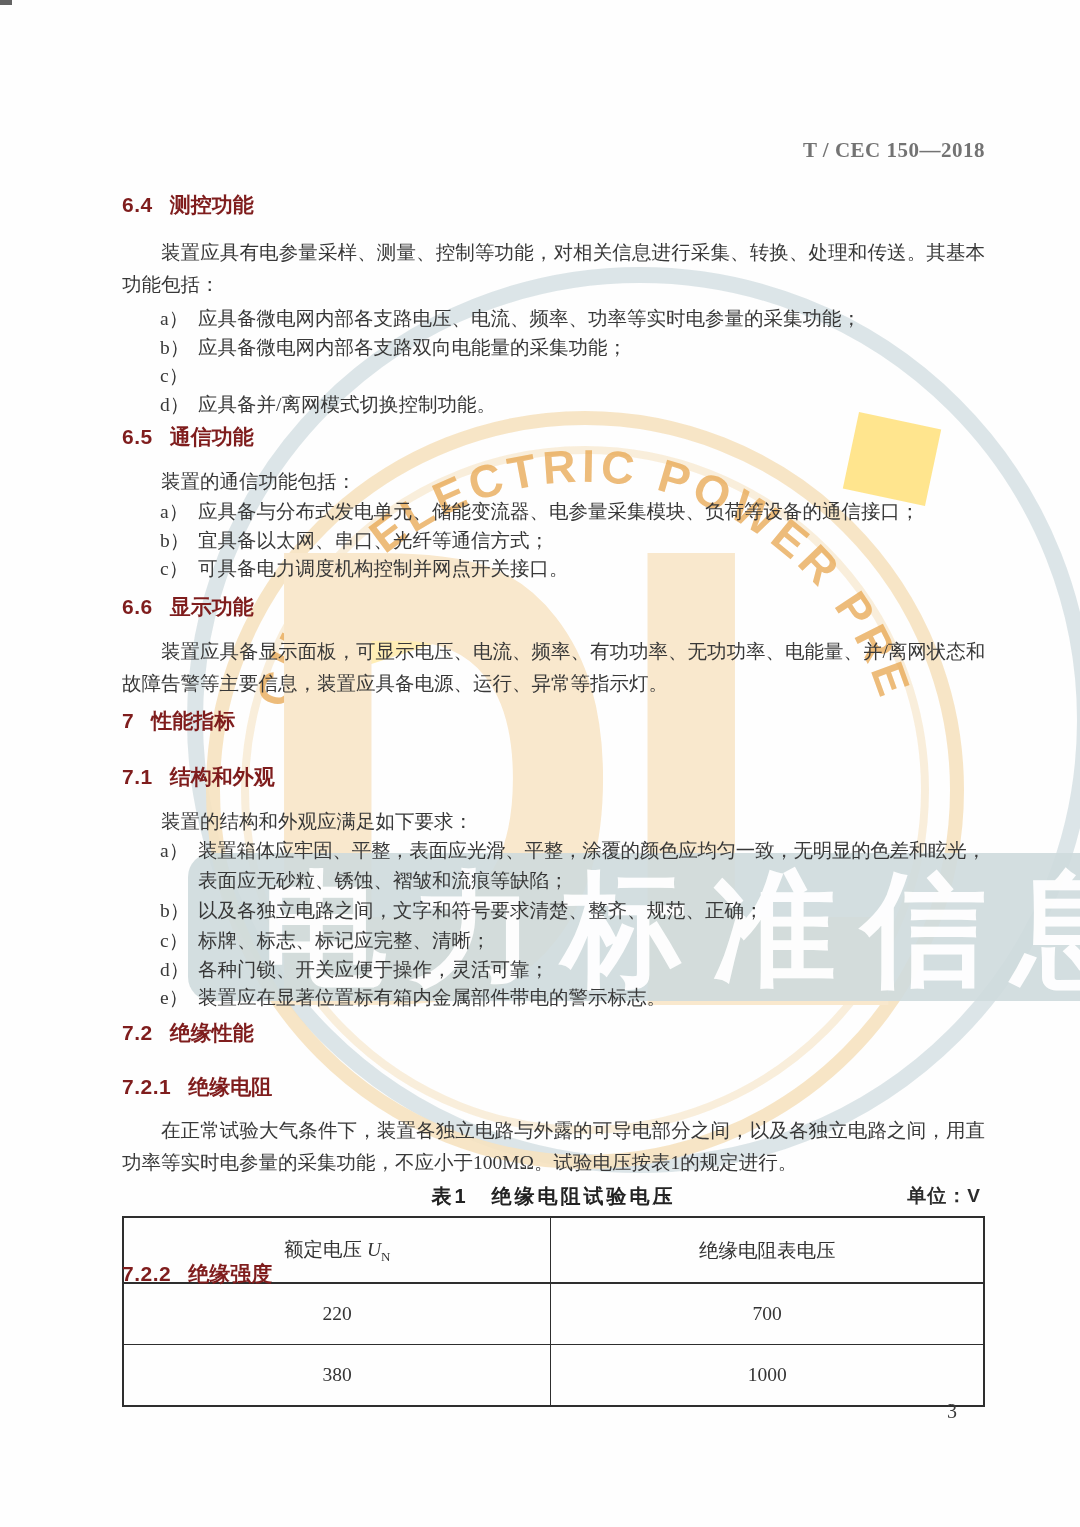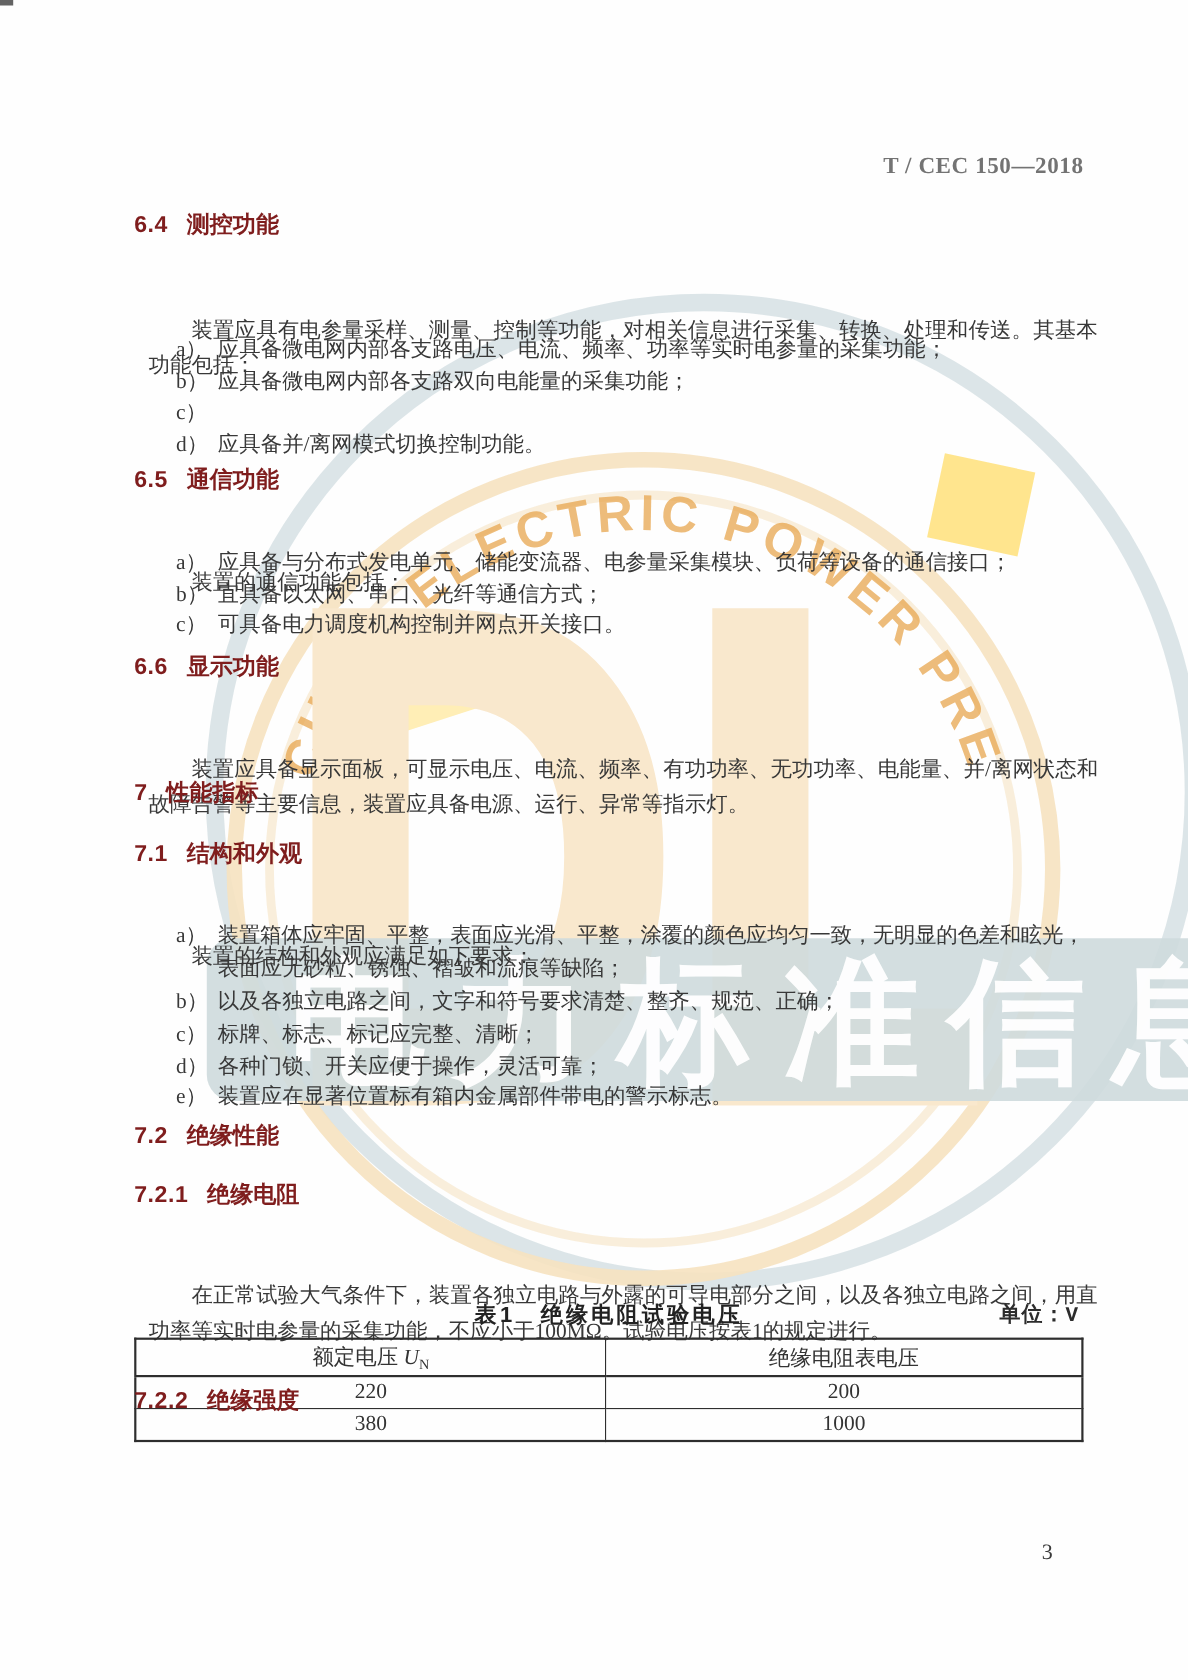--- a/index.html
+++ b/index.html
@@ -9,41 +9,41 @@
   .content{position:absolute;left:122px;top:0;width:863px;height:100%;z-index:1;}
   .corner-mark{position:absolute;left:0;top:0;width:12px;height:5px;background:#3c3c3c;opacity:.8;z-index:2;}
 
   .doc-header{position:absolute;top:138px;right:0;font-weight:bold;font-size:21px;letter-spacing:.5px;color:#737373;}
 
   .hd{position:absolute;left:0;display:flex;gap:17px;margin:0;
       font-family:"Liberation Sans","DejaVu Sans",sans-serif;font-weight:bold;font-size:21px;
       line-height:26px;color:#7f1d1d;}
   .hd .hnum{letter-spacing:.5px;}
 
-  .para{position:absolute;left:13px;width:100%;font-size:19.5px;line-height:32px;text-align:justify;margin-top:48px;}
+  .para{position:absolute;left:0;width:100%;font-size:19.5px;line-height:32px;text-align:justify;}
   .pline{min-height:1em;}
   .indent{text-indent:2em;}
   .jfull{text-align:justify;text-align-last:justify;}
   .tight{letter-spacing:-0.9px;}
   .tight2{letter-spacing:-0.35px;}
 
   .li{position:absolute;left:0;right:0;padding-left:76px;font-size:19.5px;line-height:29px;text-align:justify;}
   .li .marker{position:absolute;left:38px;top:0;}
   .li2{line-height:30px;}
 
   .tcap{position:absolute;left:0;width:100%;text-align:center;
         font-family:"Liberation Sans","DejaVu Sans",sans-serif;font-weight:bold;font-size:20px;
         letter-spacing:3px;color:#222;line-height:28px;}
-  .tcap-unit{position:absolute;right:4px;top:0;font-family:Liberation Mono, monospace;
+  .tcap-unit{position:absolute;right:4px;top:0;font-family:Liberation Sans, sans-serif;
         font-weight:bold;font-size:19px;letter-spacing:1px;color:#2c2c2c;}
 
   table.t1{position:absolute;left:0;top:1216px;width:863px;border-collapse:collapse;
         border:2.5px solid #2e2e2e;font-size:19.5px;color:#333;}
   table.t1 th, table.t1 td{border:1.4px solid #2e2e2e;text-align:center;vertical-align:middle;
-        font-weight:normal;padding:0;}
+        font-weight:normal;padding:16px;}
   table.t1 tr.thr th{height:32px;border-bottom:2px solid #2e2e2e;}
   table.t1 td{height:28px;}
   .usym{font-style:italic;}
   sub.un{font-size:13px;}
 
   .page-num{position:absolute;top:1400px;right:28px;font-size:20px;color:#3a3a3a;}
 </style>
 </head>
 <body>
 
@@ -184,21 +184,21 @@
           <col style="width:49.7%">
           <col>
         </colgroup>
       <tbody>
         <tr class="thr">
           <th><span>额定电压 </span><span class="usym">U</span><sub class="un">N</sub></th>
           <th>绝缘电阻表电压</th>
         </tr>
         <tr>
           <td>220</td>
-          <td>200</td>
+          <td>700</td>
         </tr>
         <tr>
           <td>380</td>
           <td>1000</td>
         </tr>
       </tbody>
     </table>
 
     <h2 class="hd" style="top:1261px">
       <span class="hnum">7.2.2</span>

